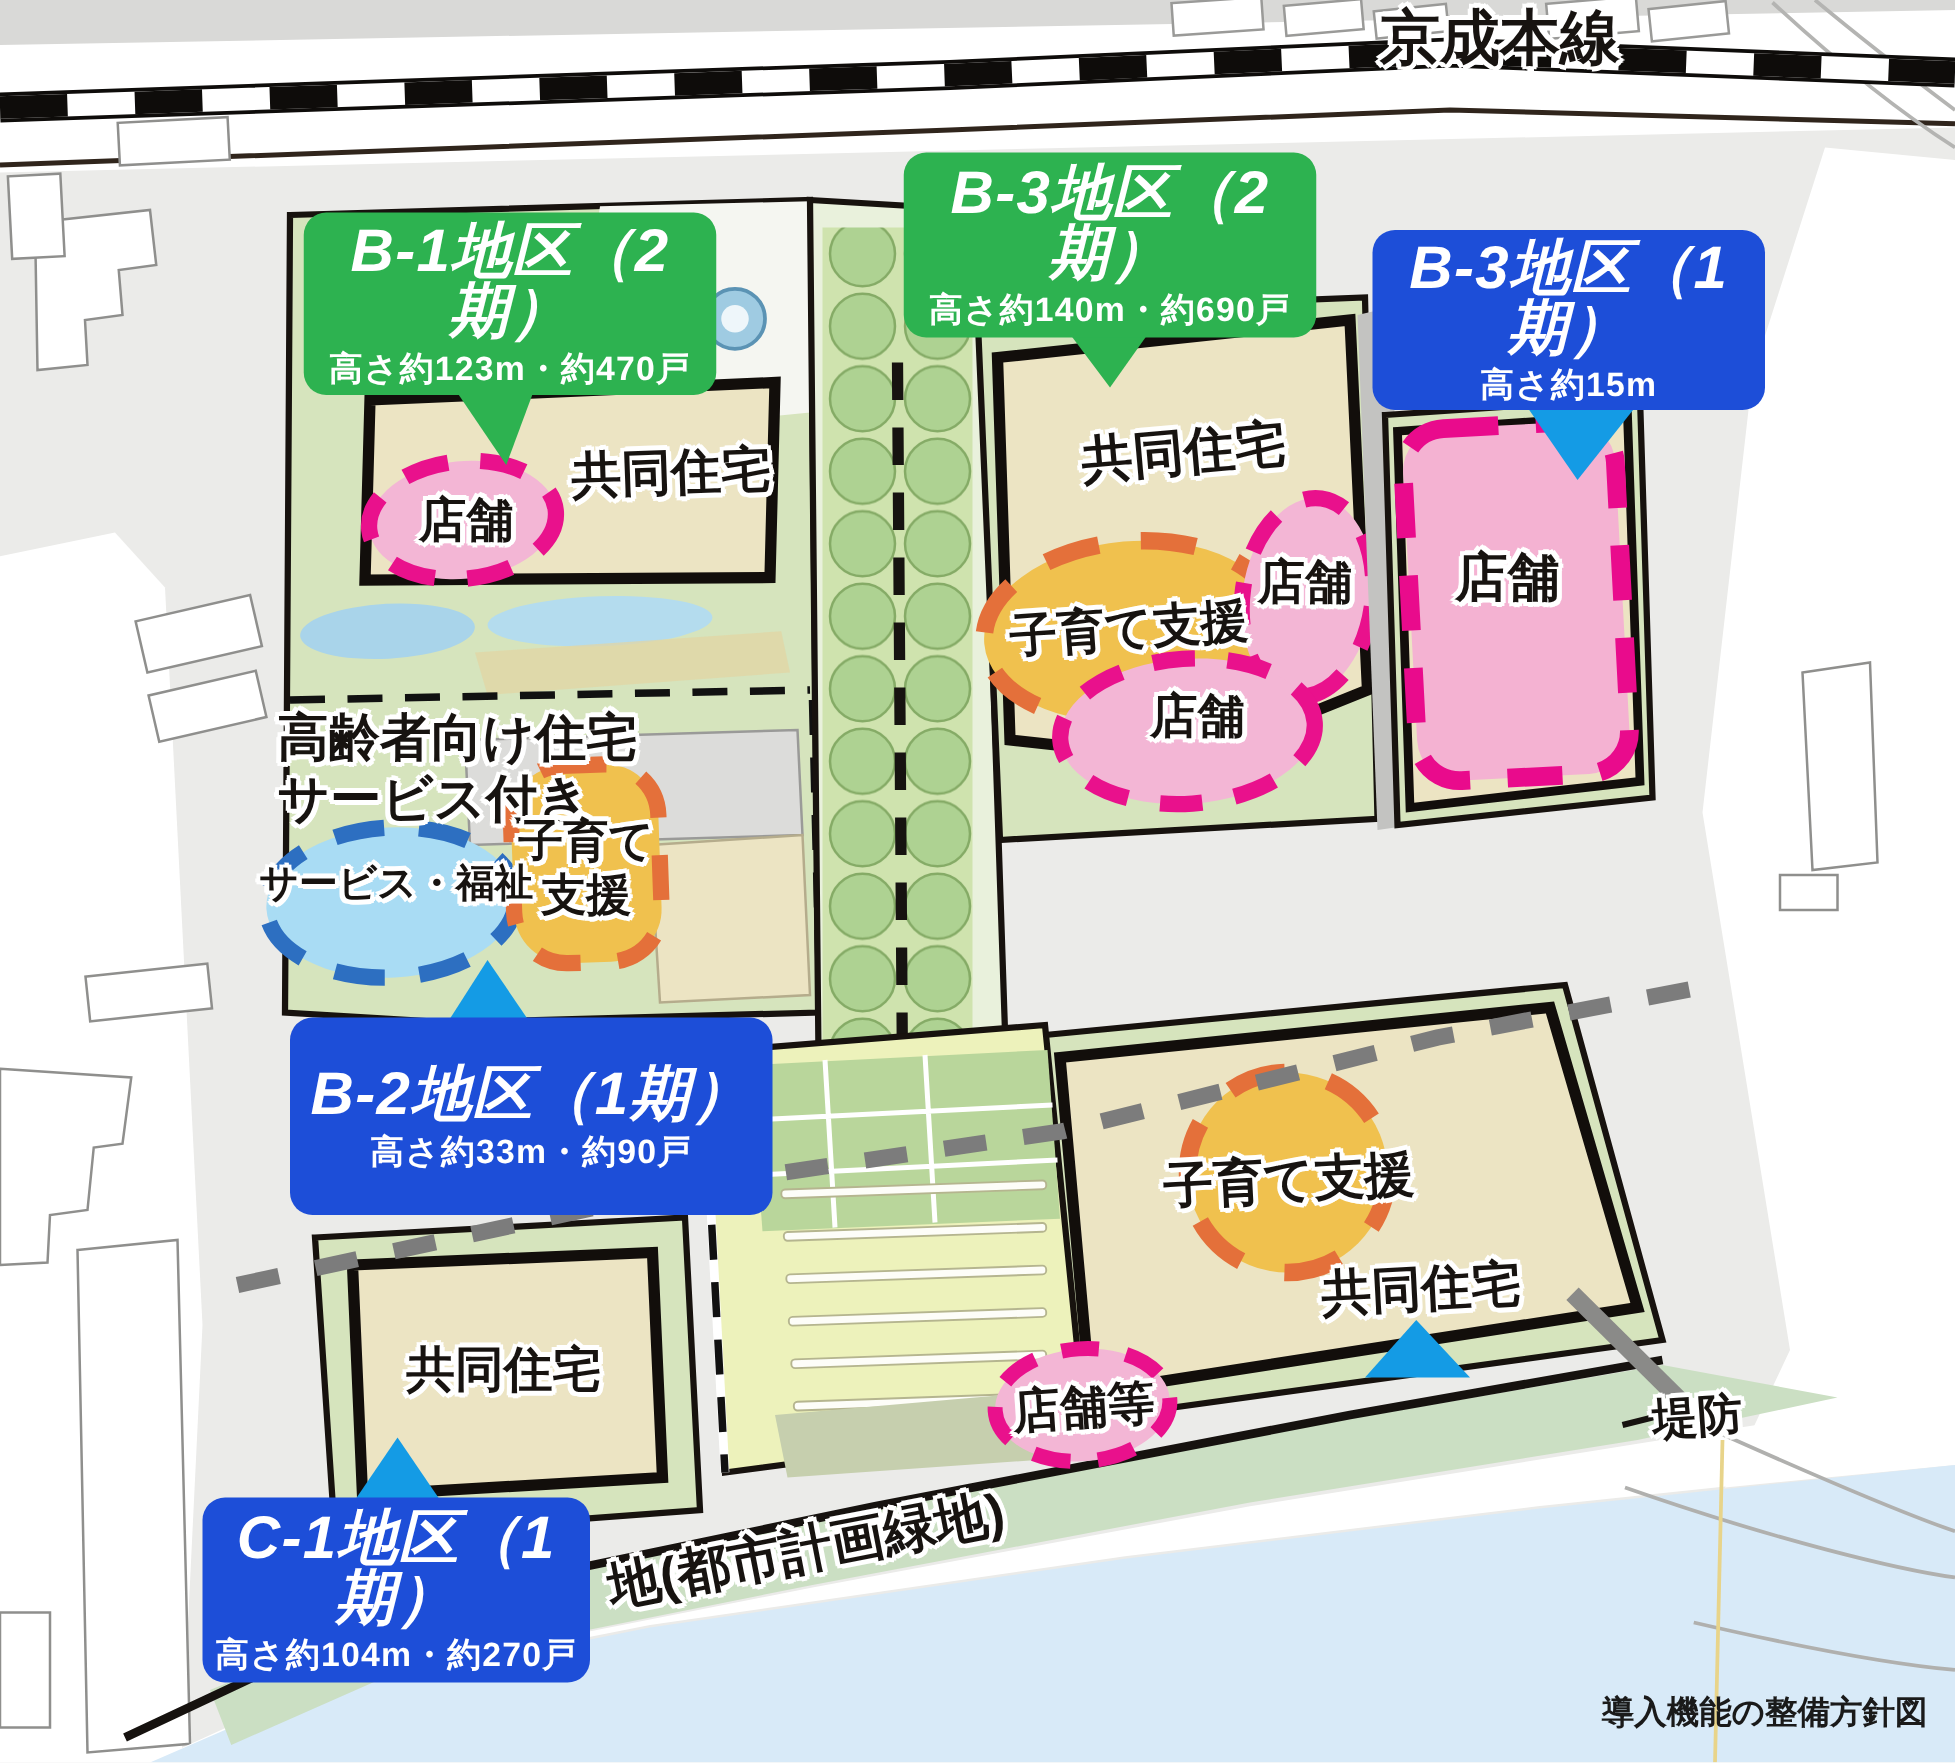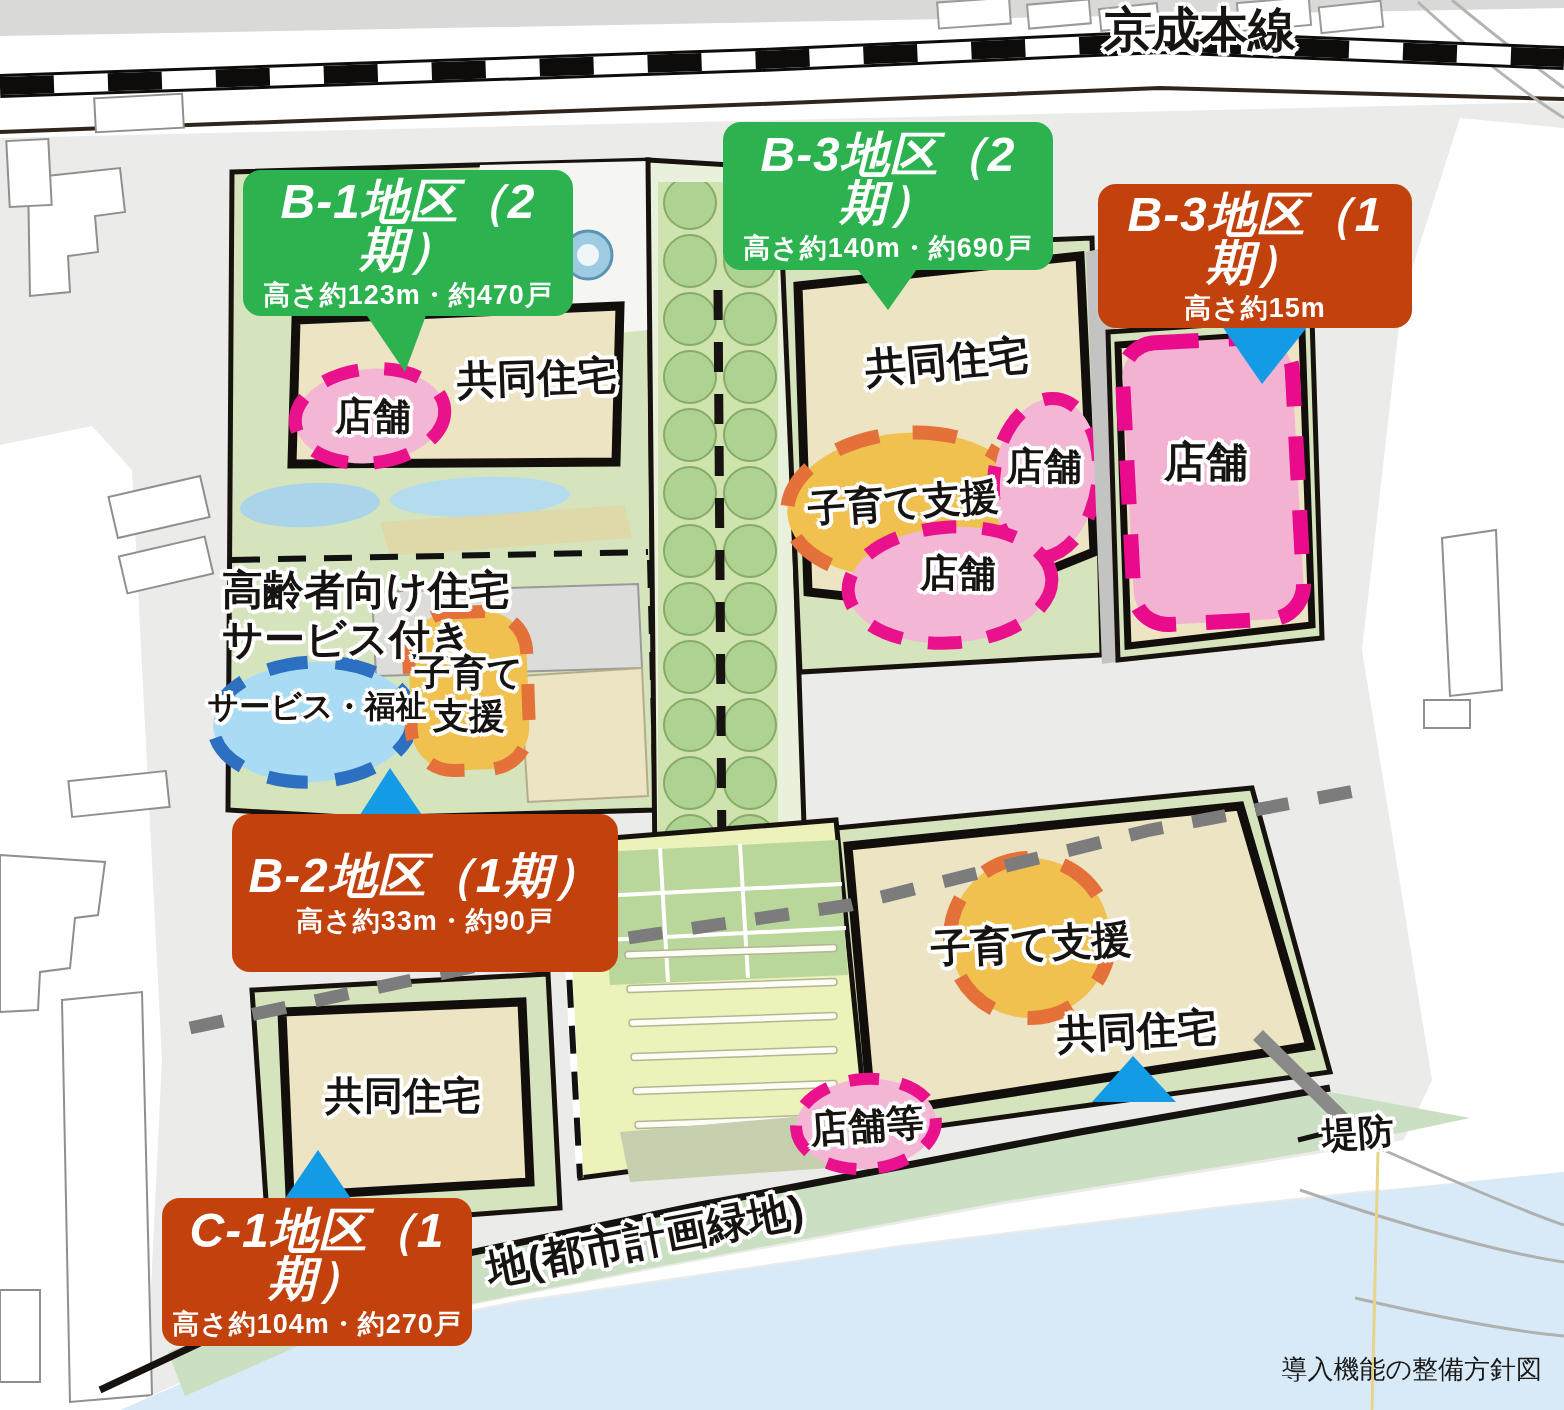--- a/index.html
+++ b/index.html
@@ -14,25 +14,25 @@
     text-shadow:3px 0 0 #fff,-3px 0 0 #fff,0 3px 0 #fff,0 -3px 0 #fff,
       3px 3px 0 #fff,-3px 3px 0 #fff,3px -3px 0 #fff,-3px -3px 0 #fff,
       4px 1px 0 #fff,-4px 1px 0 #fff,1px 4px 0 #fff,1px -4px 0 #fff;
   }
   .map-label.left-anchor{transform:none;}
   .callout{
     position:absolute;border-radius:18px;color:#fff;display:flex;flex-direction:column;
     justify-content:center;align-items:center;text-align:center;z-index:6;gap:8px;
   }
   .callout.green{background:#2db250;}
-  .callout.blue{background:#c2410c;}
+  .callout.blue{background:#1d4ed8;}
   .co-title{font-size:48px;font-weight:bold;letter-spacing:1px;line-height:1;font-style:italic;}
   .co-sub{font-size:27px;font-weight:bold;letter-spacing:1px;line-height:1;}
   .caption{
-    position:absolute;z-index:5;color:#1a1a1a;font-size:26px;font-weight:normal;
+    position:absolute;z-index:5;color:#1a1a1a;font-size:26px;font-weight:bold;
     white-space:nowrap;
   }
   .two-line{line-height:1.2;}
 </style>
 </head>
 <body>
 
 <div class="stage">
 
   <svg width="1564" height="1410" viewBox="0 0 1564 1410">

